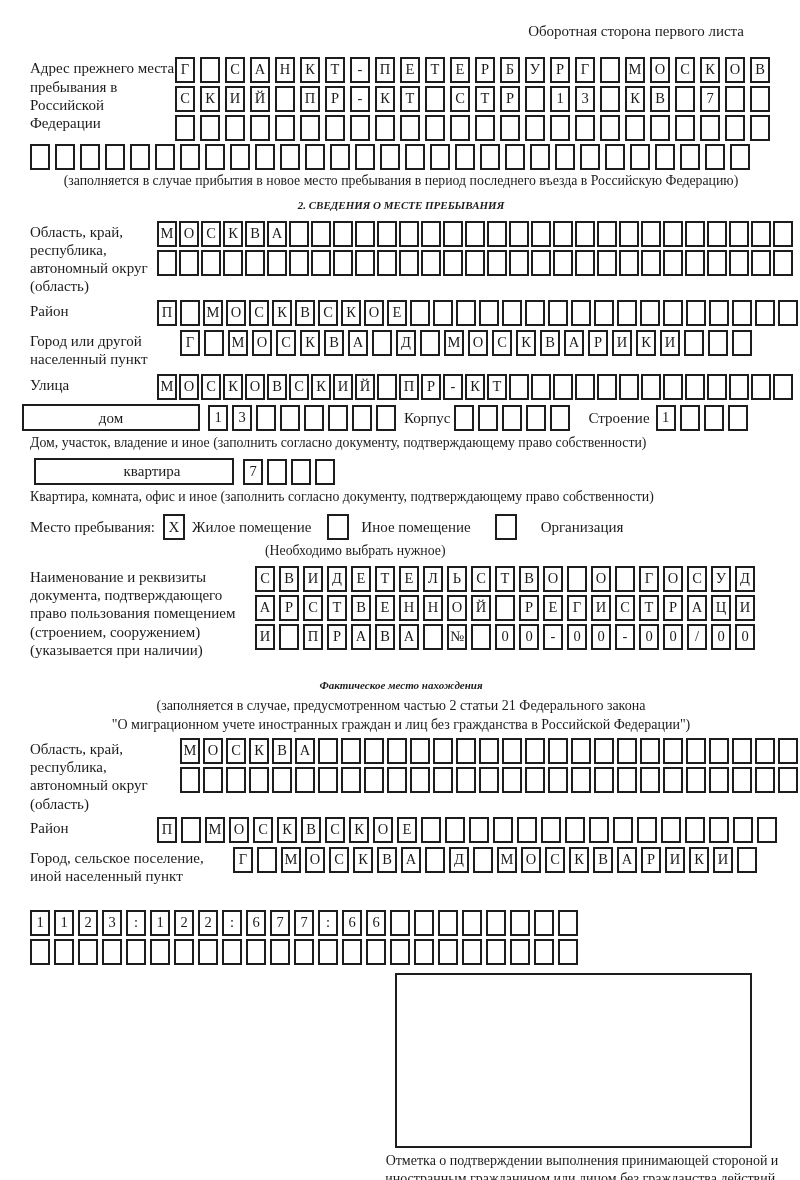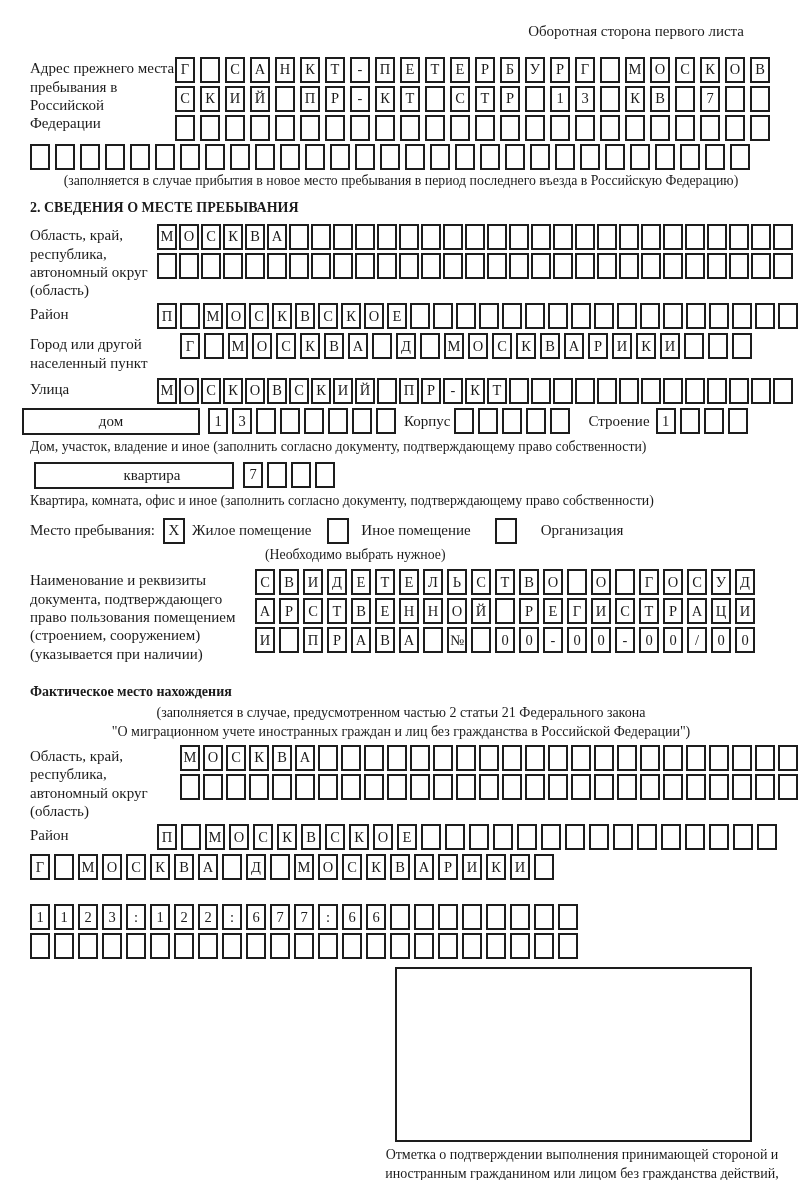--- a/index.html
+++ b/index.html
@@ -19,21 +19,21 @@
     box-sizing:border-box;flex:none;width:20px;height:26px;
     border:2px solid #1d1d1d;display:inline-flex;align-items:center;justify-content:center;
     font-size:14.5px;background:#fff;
   }
   .spaced .cell{margin-right:5px;}
   .tight .cell{margin-right:2px;}
   .gap3 .cell{margin-right:3px;}
   .gap4 .cell{margin-right:4px;}
 
   .center-note{text-align:center;font-size:13.8px;margin-top:3px;}
-  .sec-title{text-align:left;font-weight:bold;font-size:14px;margin-top:9px;margin-bottom:8px;}
+  .sec-title{text-align:center;font-weight:bold;font-size:11px;margin-top:9px;margin-bottom:8px;font-style:italic;}
 
   .top-section{margin-top:17px;}
   .top-section .flabel{width:145px;}
   .fullrow{margin-top:3px;}
 
   .s2-label{width:127px;}
   .city-label{width:150px;}
   .doc-label{width:225px;}
 
   .house-row{display:flex;align-items:center;margin-top:4px;}
@@ -577,20 +577,21 @@
       <span class="cell"></span>
       <span class="cell"></span>
       <span class="cell"></span>
       <span class="cell"></span>
       <span class="cell"></span>
       <span class="cell"></span>
     </div>
 </div>
 
 <div class="form-row mt4">
+  <div class="flabel fact-city-label">Город, сельское поселение, иной населенный пункт</div>
   <div class="cells gap4">
       <span class="cell">Г</span>
       <span class="cell"></span>
       <span class="cell">М</span>
       <span class="cell">О</span>
       <span class="cell">С</span>
       <span class="cell">К</span>
       <span class="cell">В</span>
       <span class="cell">А</span>
       <span class="cell"></span>

